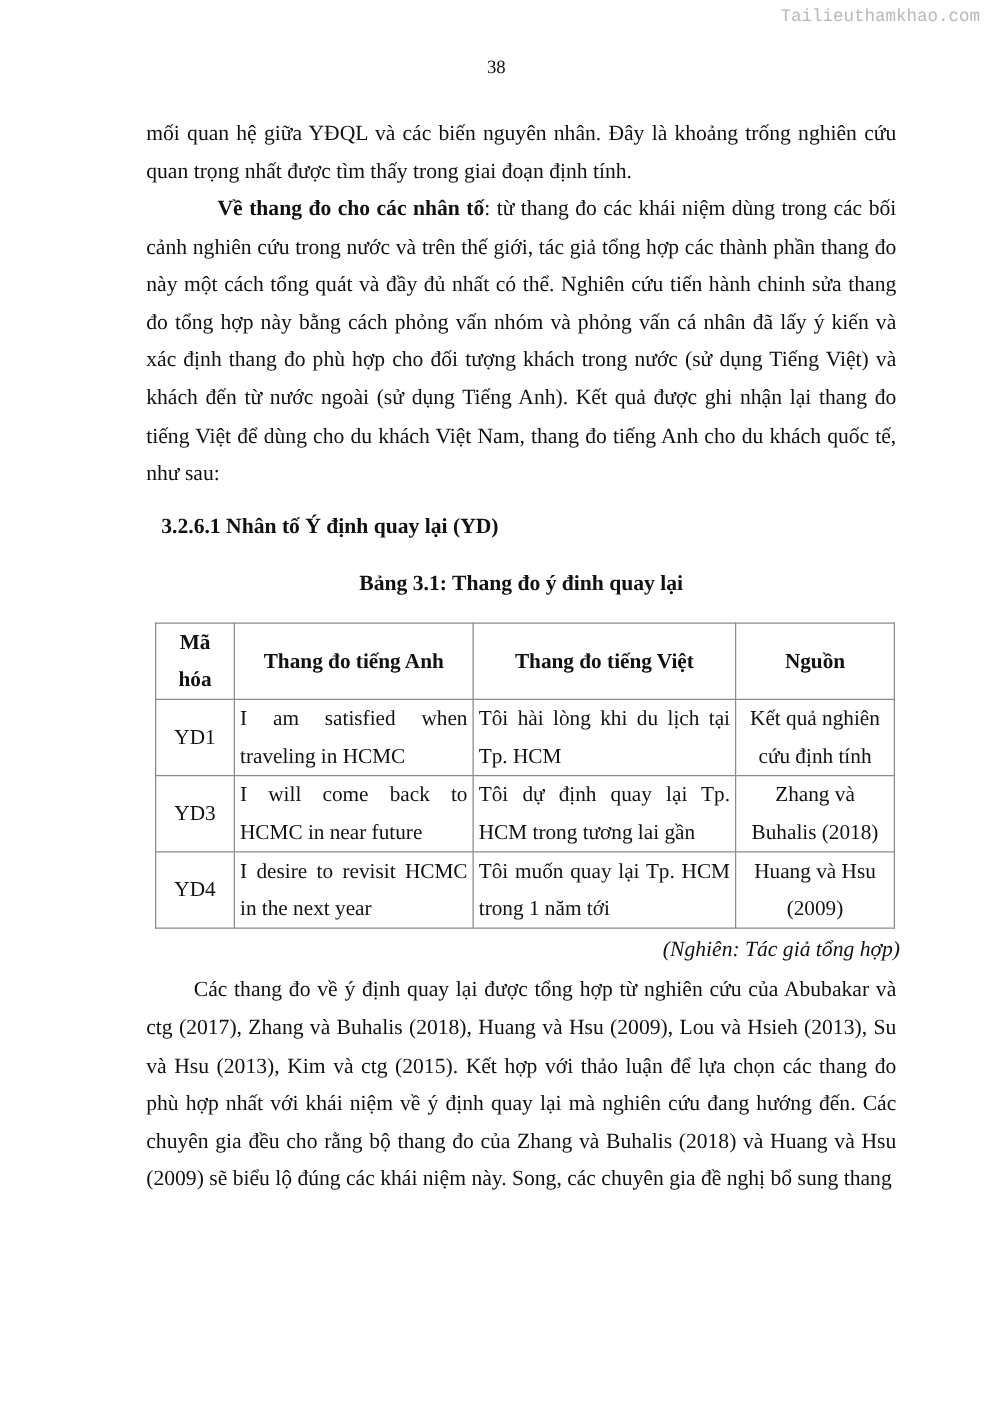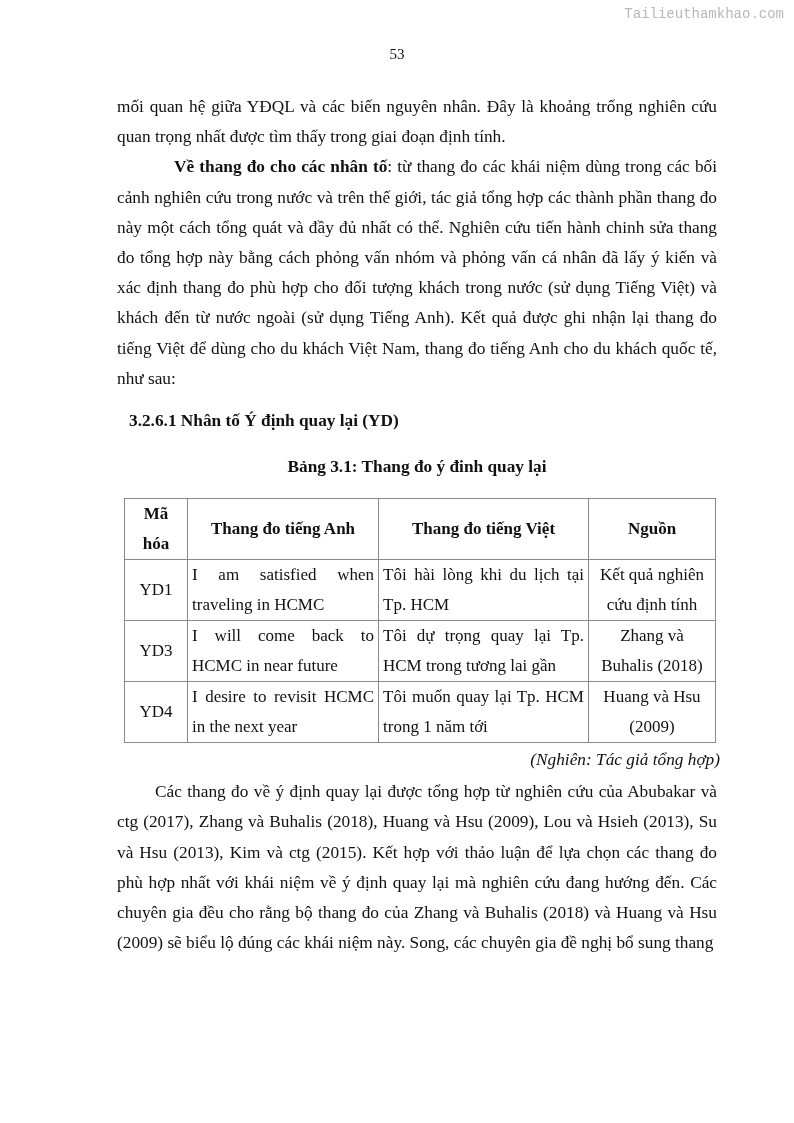--- a/index.html
+++ b/index.html
@@ -21,21 +21,21 @@
   td.code { text-align: center; width: 54px; }
   td.en { width: 182px; text-align: justify; }
   td.vi { width: 201px; text-align: justify; }
   td.src { text-align: center; }
   .source-note { font-style: italic; text-align: right; margin: 0; line-height: 34px; margin-right: -3px; }
 </style>
 </head>
 <body>
 
 <div class="watermark">Tailieuthamkhao.com</div>
-<div class="page-number">53</div>
+<div class="page-number">38</div>
 
 <div class="content">
   <p>mối quan hệ giữa YĐQL và các biến nguyên nhân. Đây là khoảng trống nghiên cứu quan trọng nhất được tìm thấy trong giai đoạn định tính.</p>
   <p class="indent"><b>Về thang đo cho các nhân tố</b><span>: từ thang đo các khái niệm dùng trong các bối cảnh nghiên cứu trong nước và trên thế giới, tác giả tổng hợp các thành phần thang đo này một cách tổng quát và đầy đủ nhất có thể. Nghiên cứu tiến hành chinh sửa thang đo tổng hợp này bằng cách phỏng vấn nhóm và phỏng vấn cá nhân đã lấy ý kiến và xác định thang đo phù hợp cho đối tượng khách trong nước (sử dụng Tiếng Việt) và khách đến từ nước ngoài (sử dụng Tiếng Anh).  Kết quả được ghi nhận lại thang đo tiếng Việt để dùng cho du khách Việt Nam, thang đo tiếng Anh cho du khách quốc tế, như sau:</span></p>
   <p class="heading">3.2.6.1 Nhân tố Ý định quay lại (YD)</p>
   <p class="caption">Bảng 3.1: Thang đo ý đinh quay lại</p>
 
   <table>
     <thead>
       <tr>
@@ -48,21 +48,21 @@
     <tbody>
       <tr>
         <td class="code">YD1</td>
         <td class="en">I am satisfied when traveling in HCMC</td>
         <td class="vi">Tôi hài lòng khi du lịch tại Tp. HCM</td>
         <td class="src">Kết quả nghiên cứu định tính</td>
       </tr>
       <tr>
         <td class="code">YD3</td>
         <td class="en">I will come back to HCMC in near future</td>
-        <td class="vi">Tôi dự trọng quay lại Tp. HCM trong tương lai gần</td>
+        <td class="vi">Tôi dự định quay lại Tp. HCM trong tương lai gần</td>
         <td class="src">Zhang và Buhalis (2018)</td>
       </tr>
       <tr>
         <td class="code">YD4</td>
         <td class="en">I desire to revisit HCMC in the next year</td>
         <td class="vi">Tôi muốn quay lại Tp. HCM trong 1 năm tới</td>
         <td class="src">Huang và Hsu (2009)</td>
       </tr>
     </tbody>
   </table>

